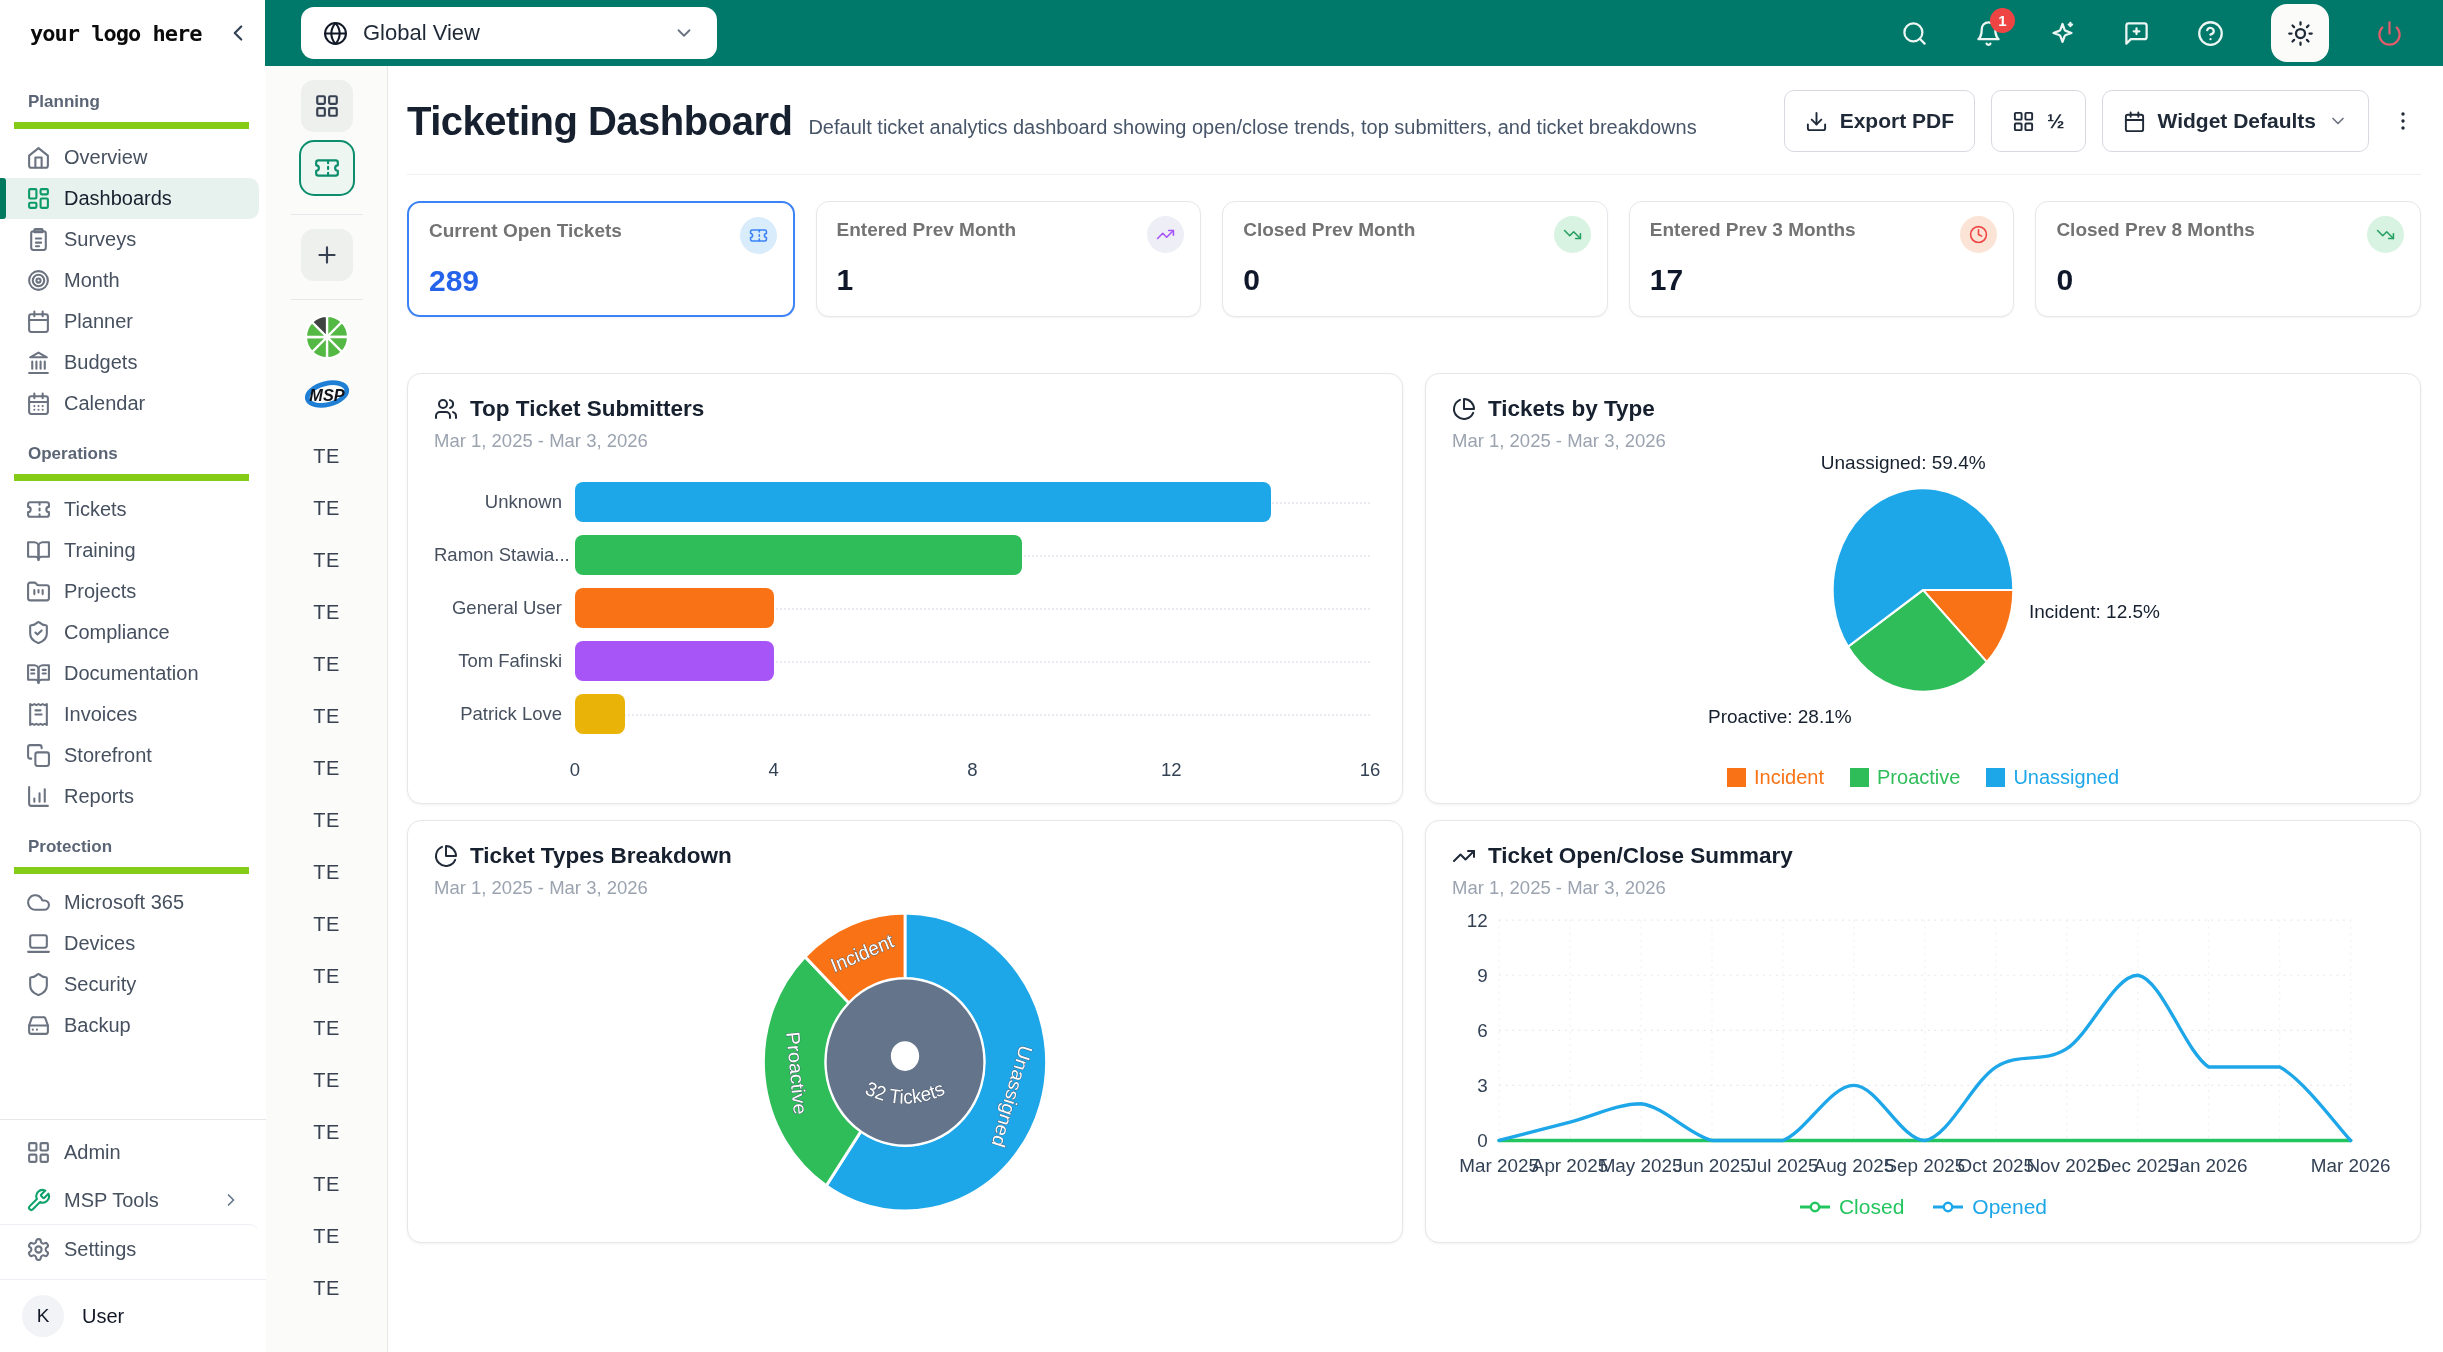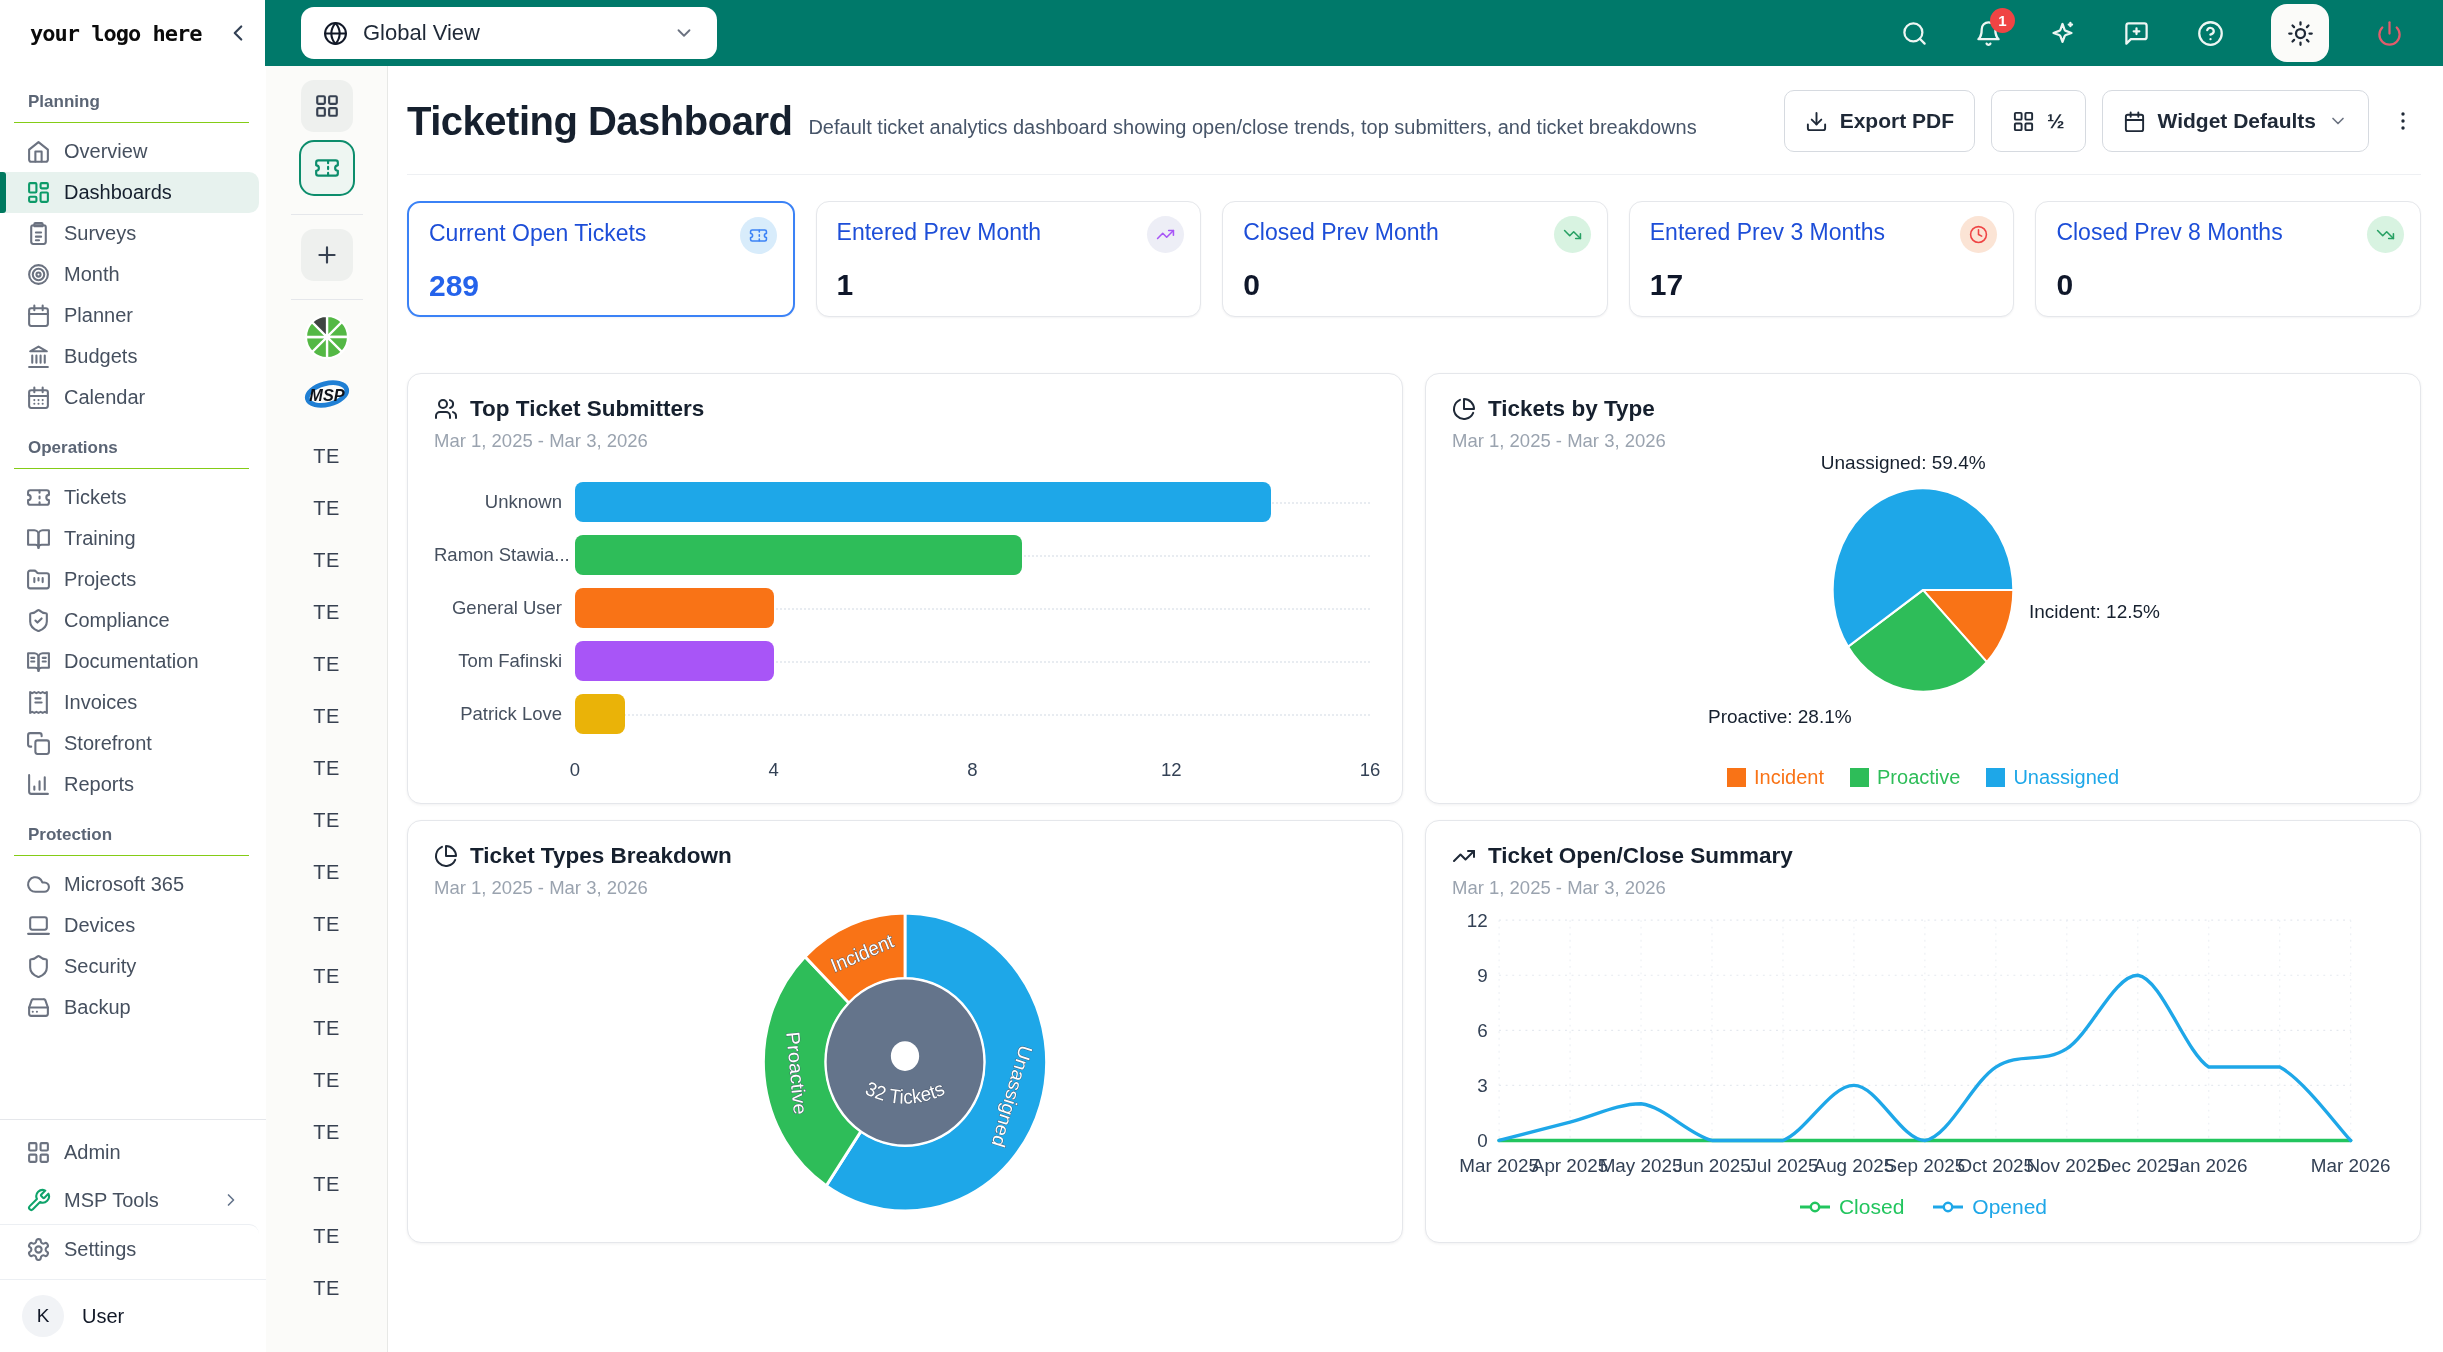--- a/index.html
+++ b/index.html
@@ -7,21 +7,21 @@
   svg{display:block}
   .ic{display:inline-flex;align-items:center;justify-content:center}
   .ic svg{width:100%;height:100%}
 
   
   .sidebar{position:absolute;left:0;top:0;width:270px;height:1352px;background:#fff;border-right:1px solid #e5e7eb;display:flex;flex-direction:column;box-sizing:border-box;}
   .logo-row{height:66px;flex:0 0 66px;display:flex;align-items:center;justify-content:space-between;padding:0 18px 0 30px;}
   .logo-text{font-family:"DejaVu Sans Mono",monospace;font-weight:bold;font-size:22px;letter-spacing:-1px;color:#0b0b0b;}
   .collapse-btn{width:26px;height:26px;color:#334155;cursor:pointer;}
   .side-nav{flex:1;overflow:hidden;padding-top:6px;}
-  .section-label{font-size:17px;font-weight:bold;color:#5b6575;margin:14px 20px 8px 14px;padding:6px 0 10px 14px;border-bottom:1px solid #84cc16;}
+  .section-label{font-size:17px;font-weight:bold;color:#5b6575;margin:14px 20px 8px 14px;padding:6px 0 10px 14px;border-bottom:7px solid #84cc16;}
   .side-item{position:relative;display:flex;align-items:center;gap:13px;height:41px;padding-left:26px;margin-right:10px;color:#46505f;font-size:20px;cursor:pointer;border-radius:0 10px 10px 0;}
   .side-item .s-ic{width:25px;height:25px;color:#6b7280;flex:0 0 25px;}
   .side-item.active{background:#e7f2ee;color:#16202e;}
   .side-item.active .s-ic{color:#0c9a68;}
   .side-item.active::before{content:"";position:absolute;left:0;top:0;bottom:0;width:6px;background:#00795f;border-radius:0 3px 3px 0;}
   .side-footer{flex:0 0 auto;border-top:1px solid #e5e7eb;padding-top:8px;}
   .side-footer .side-item{height:48px;}
   .side-footer .side-item.bt{border-top:1px solid #eceff3;}
   .side-chev{margin-left:auto;margin-right:18px;width:20px;height:20px;color:#64748b;}
   .wrench-green{color:#0fa36b !important;}
@@ -60,21 +60,21 @@
   .btn{display:flex;align-items:center;gap:12px;height:62px;padding:0 20px;border:1px solid #d6dae0;border-radius:10px;background:#fff;font-size:21px;color:#1f2937;cursor:pointer;box-sizing:border-box;font-weight:bold;}
   .btn .b-ic{width:23px;height:23px;color:#1f2937;}
   .btn .b-chev{width:20px;height:20px;color:#6b7280;}
   .btn.ghost{border:none;padding:0 6px;}
   .btn.ghost .b-ic{width:24px;height:24px;}
 
   
   .stats{display:flex;gap:21px;margin-top:26px;}
   .stat-card{flex:1;height:116px;border:1px solid #e5e7eb;border-radius:13px;background:#fff;box-shadow:0 1px 2px rgba(16,24,40,.05);padding:17px 20px;box-sizing:border-box;position:relative;cursor:pointer;}
   .stat-card.active{border:2px solid #3b82f6;}
-  .stat-label{font-size:23px;color:#1d4ed8;}
+  .stat-label{font-size:19px;color:#737373;font-weight:bold;}
   .stat-value{font-size:30px;font-weight:bold;color:#0f172a;margin-top:22px;}
   .stat-card.active .stat-value{color:#2563eb;}
   .stat-ic{position:absolute;top:14px;right:16px;width:37px;height:37px;border-radius:50%;display:flex;align-items:center;justify-content:center;}
   .stat-ic svg{width:19px;height:19px;}
 
   
   .charts{display:grid;grid-template-columns:1fr 1fr;column-gap:22px;row-gap:16px;margin-top:56px;}
   .chart-card{border:1px solid #e5e7eb;border-radius:14px;background:#fff;box-shadow:0 1px 3px rgba(16,24,40,.06);padding:22px 26px;box-sizing:border-box;}
   .cc-top{height:431px;}
   .cc-bottom{height:423px;}

